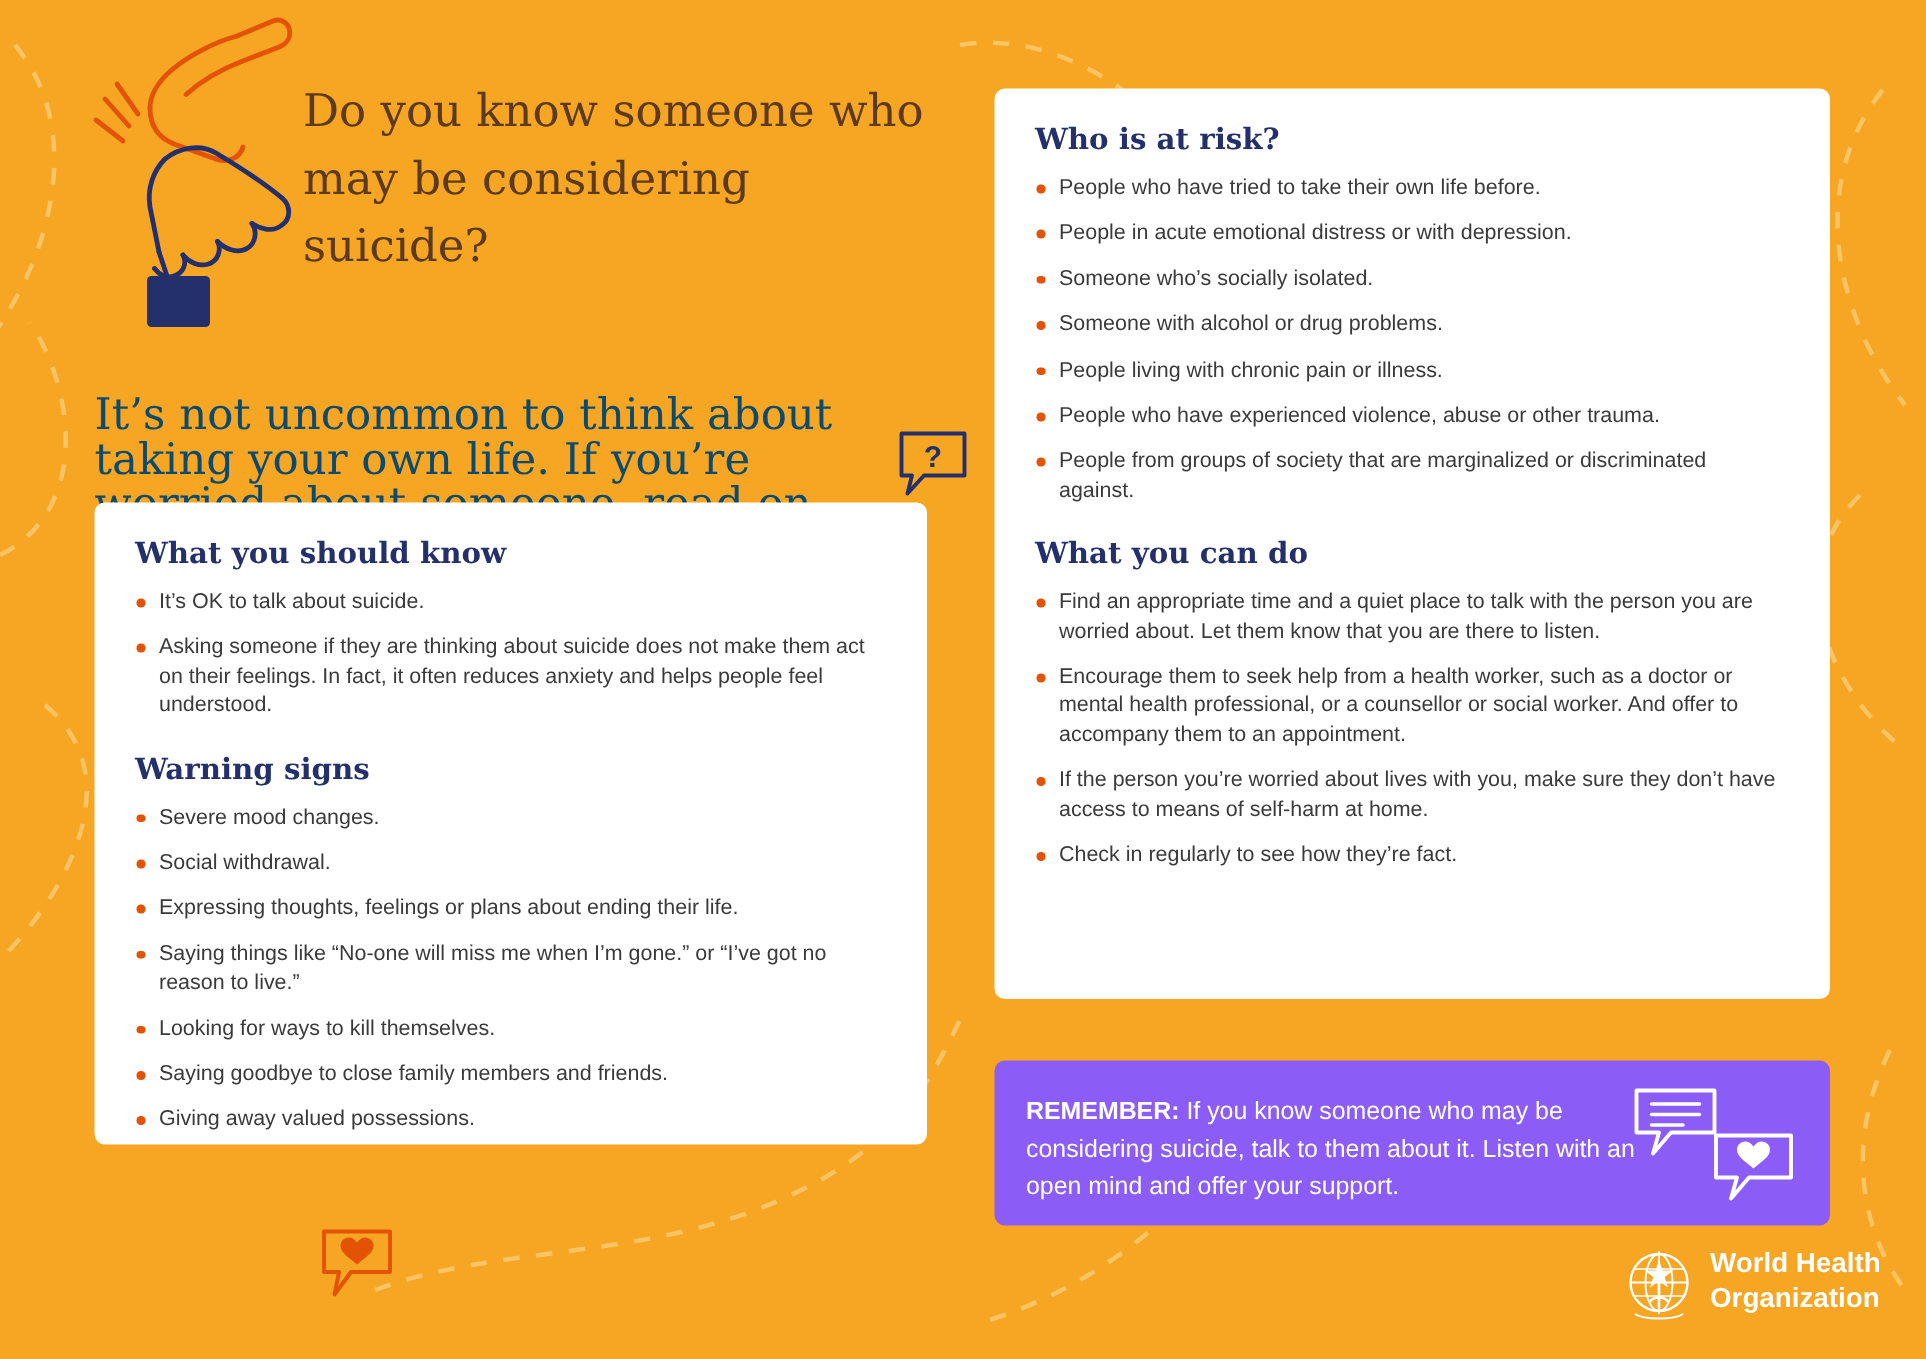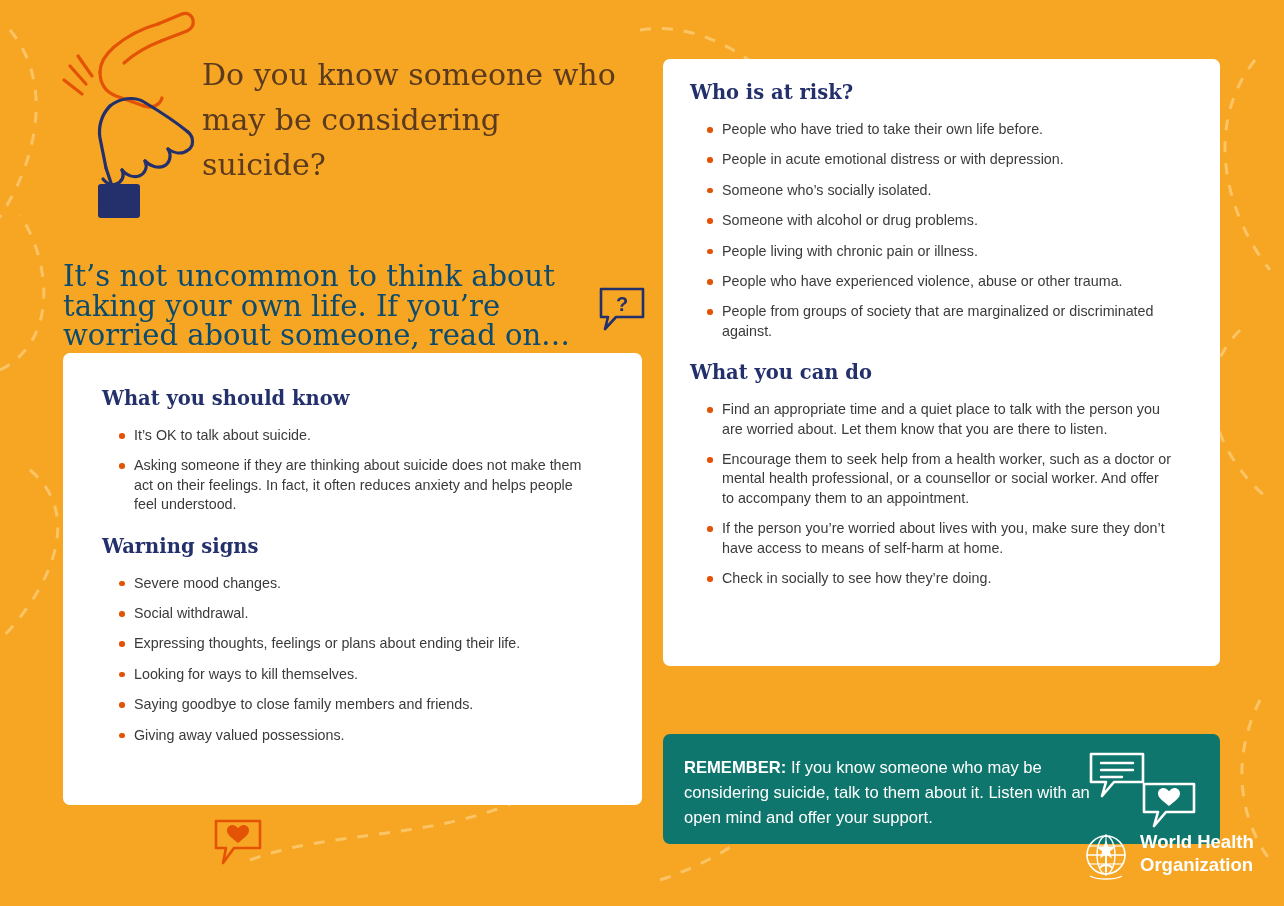--- a/index.html
+++ b/index.html
@@ -79,24 +79,24 @@
   }
 
   .card {
     background: #ffffff;
     border-radius: 7px;
     position: absolute;
   }
 
   .card-left {
     left: 63px;
-    top: 353px;
+    top: 335px;
     width: 555px;
     height: 428px;
-    padding: 12px;
+    padding: 0;
   }
 
   .card-right {
     left: 663px;
     top: 59px;
     width: 557px;
     height: 607px;
   }
 
   .card-inner {
@@ -110,21 +110,21 @@
     color: #23306B;
     margin: 0 0 12px 0;
     letter-spacing: 0px;
   }
   h2.spaced {
     margin-top: 20px;
   }
 
   ul {
     list-style: none;
-    margin: 16px;
+    margin: 0;
     padding: 0;
   }
   li {
     position: relative;
     padding-left: 16px;
     margin-bottom: 11px;
     font-size: 14.3px;
     line-height: 19.4px;
     color: #3A3A3A;
     font-family: "Liberation Sans", sans-serif;
@@ -140,23 +140,22 @@
     background: #E35205;
   }
 
   
   .remember {
     position: absolute;
     left: 663px;
     top: 707px;
     width: 557px;
     height: 110px;
-    background: #0f766e;
+    background: #8b5cf6;
     border-radius: 7px;
-    margin-top: 27px;
   }
   .remember-text {
     position: absolute;
     left: 21px;
     top: 21px;
     width: 420px;
     color: #ffffff;
     font-size: 16.6px;
     line-height: 25px;
     font-family: "Liberation Sans", sans-serif;
@@ -260,20 +259,21 @@
         <h2>What you should know</h2>
         <ul>
           <li>It’s OK to talk about suicide.</li>
           <li>Asking someone if they are thinking about suicide does not make them act on their feelings. In fact, it often reduces anxiety and helps people feel understood.</li>
         </ul>
         <h2 class="spaced">Warning signs</h2>
         <ul>
           <li>Severe mood changes.</li>
           <li>Social withdrawal.</li>
           <li>Expressing thoughts, feelings or plans about ending their life.</li>
+          <li>Saying things like “No-one will miss me when I’m gone.” or “I’ve got no reason to live.”</li>
           <li>Looking for ways to kill themselves.</li>
           <li>Saying goodbye to close family members and friends.</li>
           <li>Giving away valued possessions.</li>
         </ul>
       </div>
     </div>
 
     <svg class="heart-bubble" viewBox="0 0 52 50" fill="none">
       <path d="M 4 3 H 48 V 30 H 22 L 11 45 L 14 30 H 4 Z" stroke="#E35205" stroke-width="2.6" fill="none" stroke-linejoin="round"></path>
       <path d="M 26 25 C 20 20, 15 17, 15 12.5 C 15 9.4, 17.4 7, 20.4 7 C 22.6 7, 24.6 8.3, 26 10.3 C 27.4 8.3, 29.4 7, 31.6 7 C 34.6 7, 37 9.4, 37 12.5 C 37 17, 32 20, 26 25 Z" fill="#E35205"></path>
@@ -290,21 +290,21 @@
         <li>Someone with alcohol or drug problems.</li>
         <li>People living with chronic pain or illness.</li>
         <li>People who have experienced violence, abuse or other trauma.</li>
         <li>People from groups of society that are marginalized or discriminated against.</li>
       </ul>
       <h2 class="spaced">What you can do</h2>
       <ul>
         <li>Find an appropriate time and a quiet place to talk with the person you are worried about. Let them know that you are there to listen.</li>
         <li>Encourage them to seek help from a health worker, such as a doctor or mental health professional, or a counsellor or social worker. And offer to accompany them to an appointment.</li>
         <li>If the person you’re worried about lives with you, make sure they don’t have access to means of self-harm at home.</li>
-        <li>Check in socially to see how they’re doing.</li>
+        <li>Check in regularly to see how they’re fact.</li>
       </ul>
     </div>
   </div>
 
   <div class="remember">
     <div class="remember-text"><b>REMEMBER:</b><span> If you know someone who may be considering suicide, talk to them about it. Listen with an open mind and offer your support.</span></div>
     <svg class="chat-icons" viewBox="0 0 110 80" fill="none">
       <path d="M 3 4 H 55 V 32 H 26 L 14 46 L 18 32 H 3 Z" stroke="#ffffff" stroke-width="2.6" fill="none" stroke-linejoin="round"></path>
       <line x1="13" y1="13" x2="45" y2="13" stroke="#ffffff" stroke-width="2.4" stroke-linecap="round"></line>
       <line x1="13" y1="20" x2="45" y2="20" stroke="#ffffff" stroke-width="2.4" stroke-linecap="round"></line>

